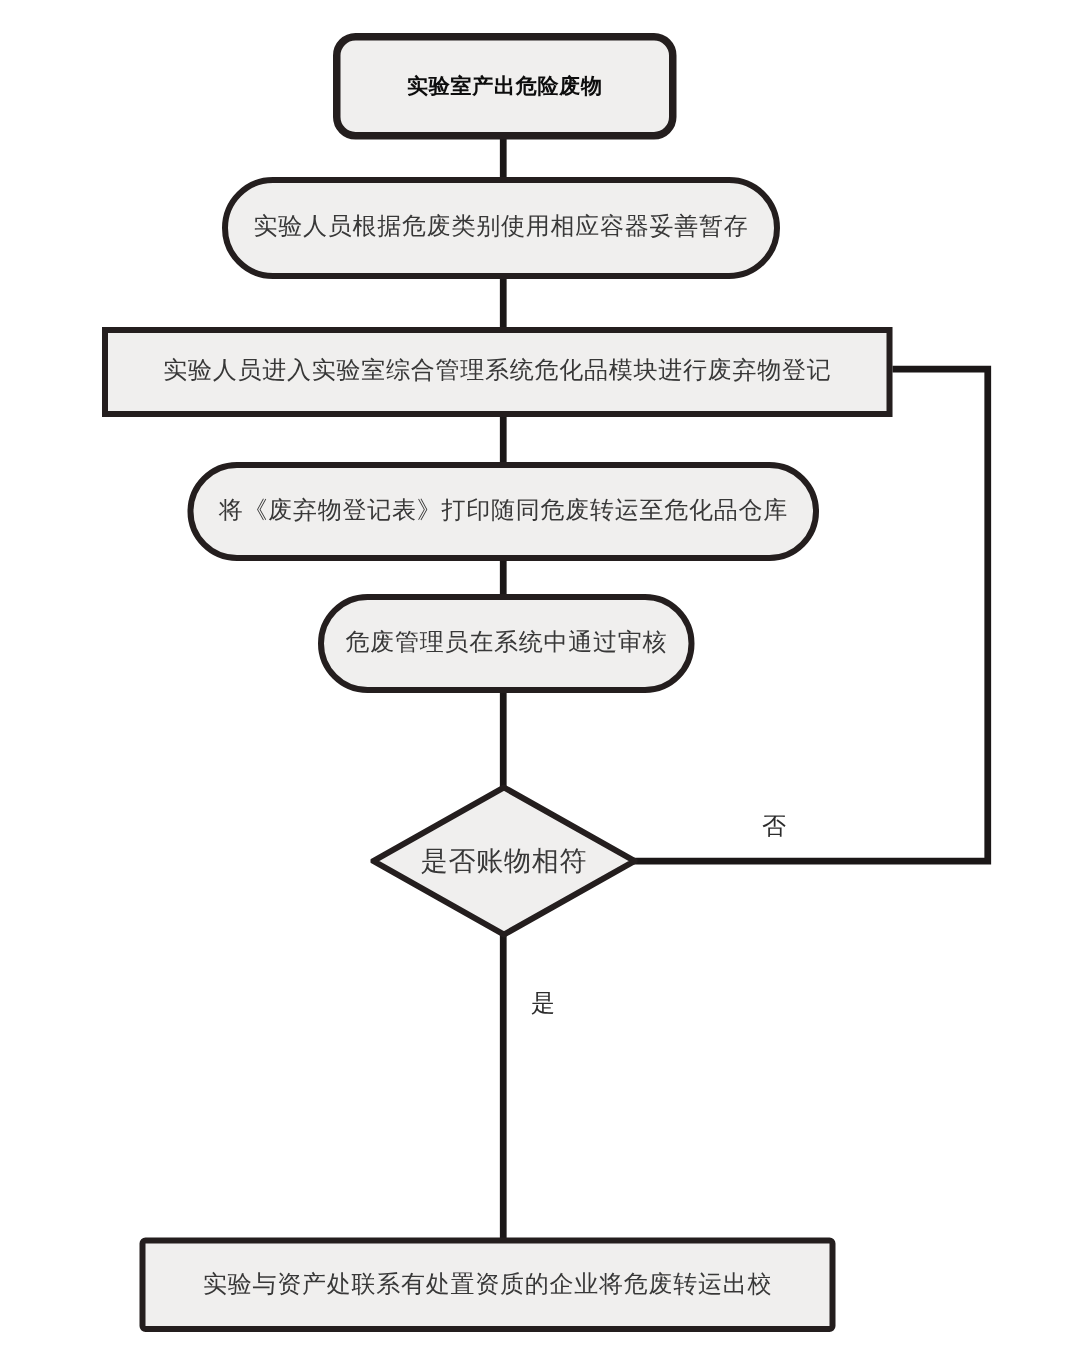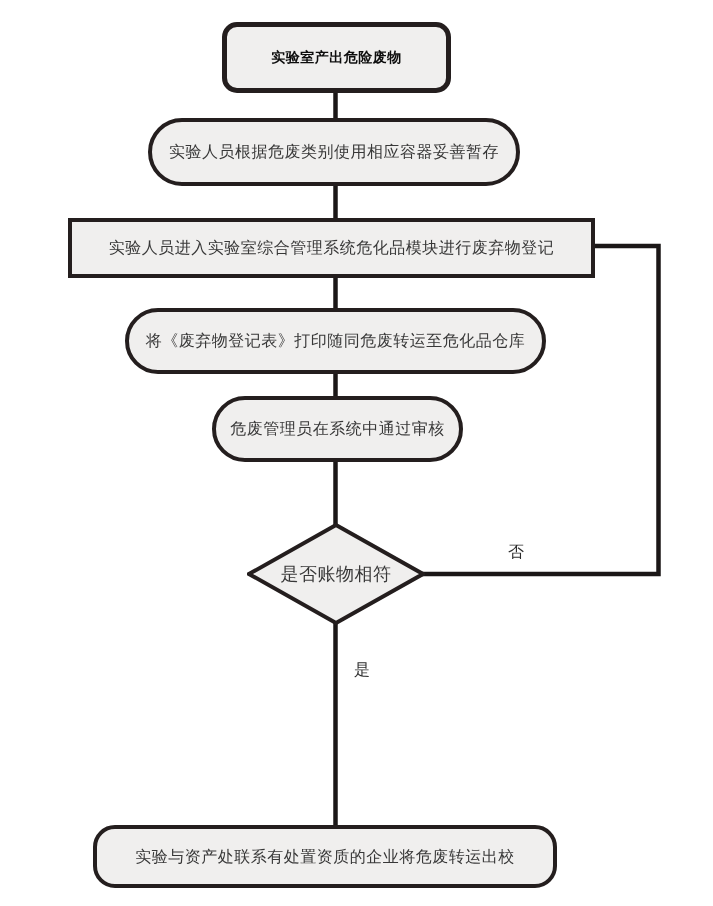--- a/index.html
+++ b/index.html
@@ -46,21 +46,21 @@
     border-width: 5px;
     font-size: 14px;
     font-weight: bold;
     color: #0d0d0d;
   }
   .node.stadium1 { left: 148px; top: 118px; width: 372px; height: 68px; border-radius: 34px; }
   .node.rect2    { left: 68px;  top: 218px; width: 527px; height: 60px; border-radius: 0; }
   .node.stadium3 { left: 125px; top: 308px; width: 421px; height: 66px; border-radius: 33px; }
   .node.stadium4 { left: 212px; top: 396px; width: 251px; height: 66px; border-radius: 33px; }
   .node.stadium5 { left: 188px; top: 732px; width: 295px; height: 64px; border-radius: 32px; }
-  .node.end      { left: 93px;  top: 825px; width: 464px; height: 63px; border-radius: 22px; }
+  .node.end      { left: 93px;  top: 825px; width: 464px; height: 63px; border-radius: 4px; }
 
   .diamond {
     position: absolute;
     left: 247px; top: 523px; width: 178px; height: 102px;
   }
   .diamond svg { position: absolute; left: 0; top: 0; width: 178px; height: 102px; }
   .diamond polygon {
     fill: var(--node-fill, #f0efee);
     stroke: var(--node-border, #241e1e);
     stroke-width: 4;

